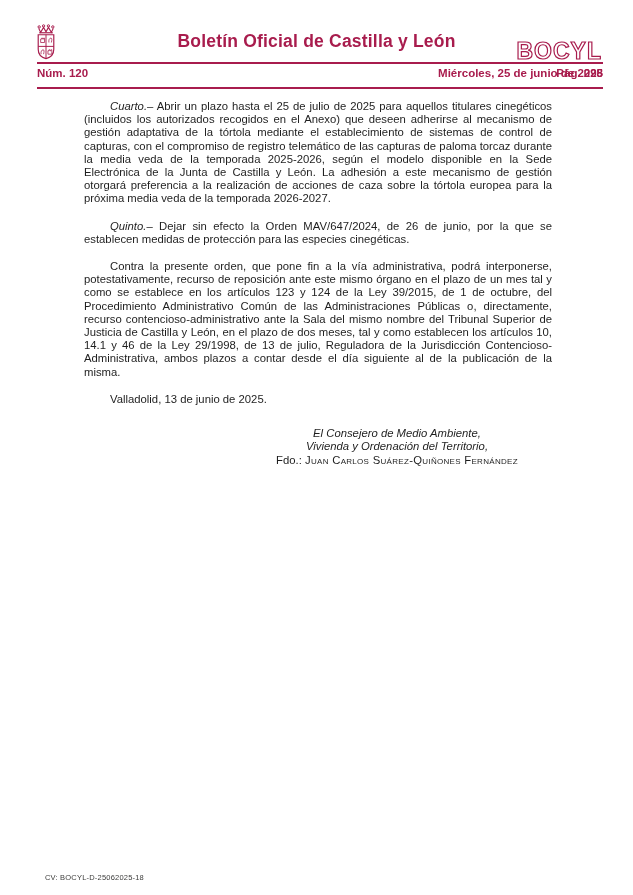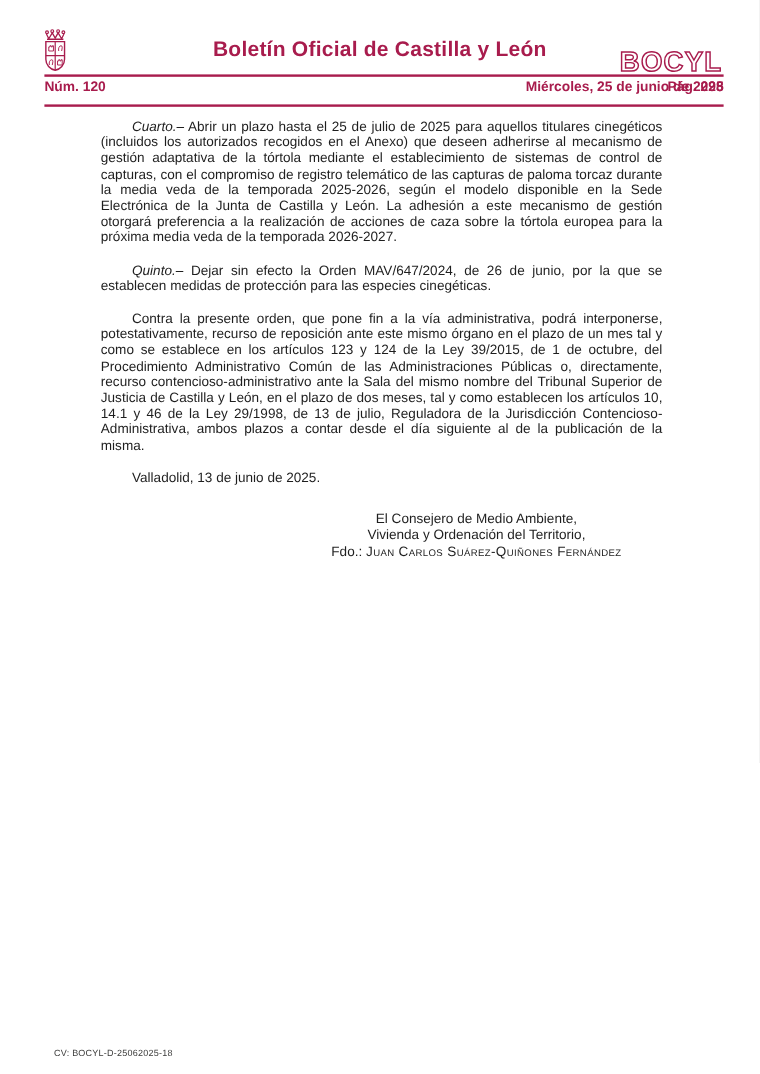--- a/index.html
+++ b/index.html
@@ -95,21 +95,21 @@
     text-indent: 26px;
     text-align: left;
   }
   .signature {
     width: 310px;
     margin-left: auto;
     margin-top: 12px;
     text-align: center;
     line-height: 13.4px;
   }
-  .sig-italic { }
+  .sig-italic { font-style: italic; }
   .sig-name { white-space: nowrap; }
   .smallcaps { font-variant: small-caps; letter-spacing: 0.3px; margin-top: 20px; }
   
   .footer-cv {
     position: absolute;
     left: 45px;
     bottom: 13px;
     font-size: 7.5px;
     color: #3c3c3b;
     letter-spacing: 0.2px;

